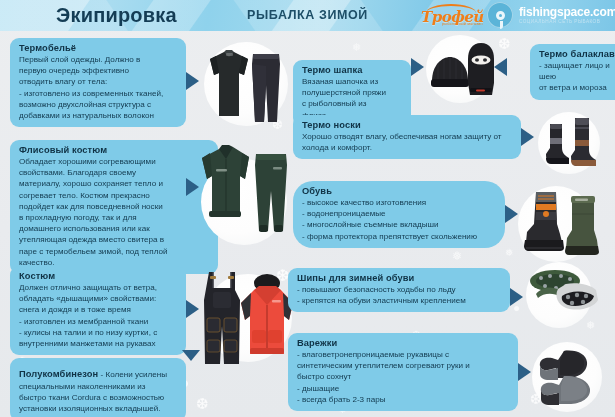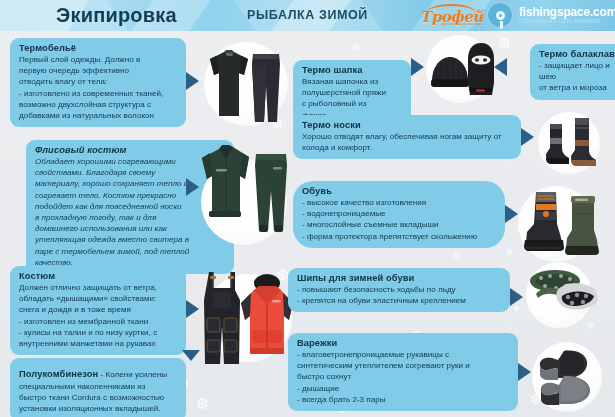--- a/index.html
+++ b/index.html
@@ -174,21 +174,21 @@
       <span class="ln">Первый слой одежды. Должно в</span>
       <span class="ln">первую очередь эффективно</span>
       <span class="ln">отводить влагу от тела:</span>
       <span class="ln">- изготовлено из современных тканей,</span>
       <span class="ln">возможно двухслойная структура с</span>
       <span class="ln">добавками из натуральных волокон</span>
     </span>
   </div>
   <div class="arw r" style="left:186px;top:72px;"></div>
 
-  <div class="bubble" style="left:26px;top:140px;width:208px;font-style:italic;">
+  <div class="bubble" style="left:10px;top:140px;width:208px;">
     <span class="ttl">Флисовый костюм</span>
     <span class="bd">
       <span class="ln">Обладает хорошими согревающими</span>
       <span class="ln">свойствами. Благодаря своему</span>
       <span class="ln">материалу, хорошо сохраняет тепло и</span>
       <span class="ln">согревает тело. Костюм прекрасно</span>
       <span class="ln">подойдет как для повседневной носки</span>
       <span class="ln">в прохладную погоду, так и для</span>
       <span class="ln">домашнего использования или как</span>
       <span class="ln">утепляющая одежда вместо свитера в</span>

